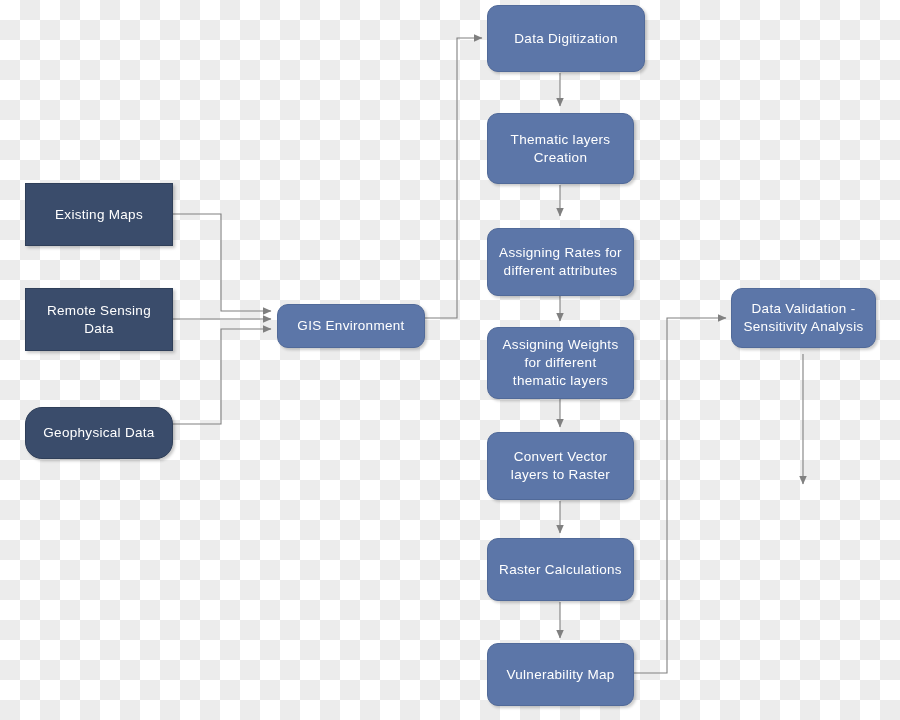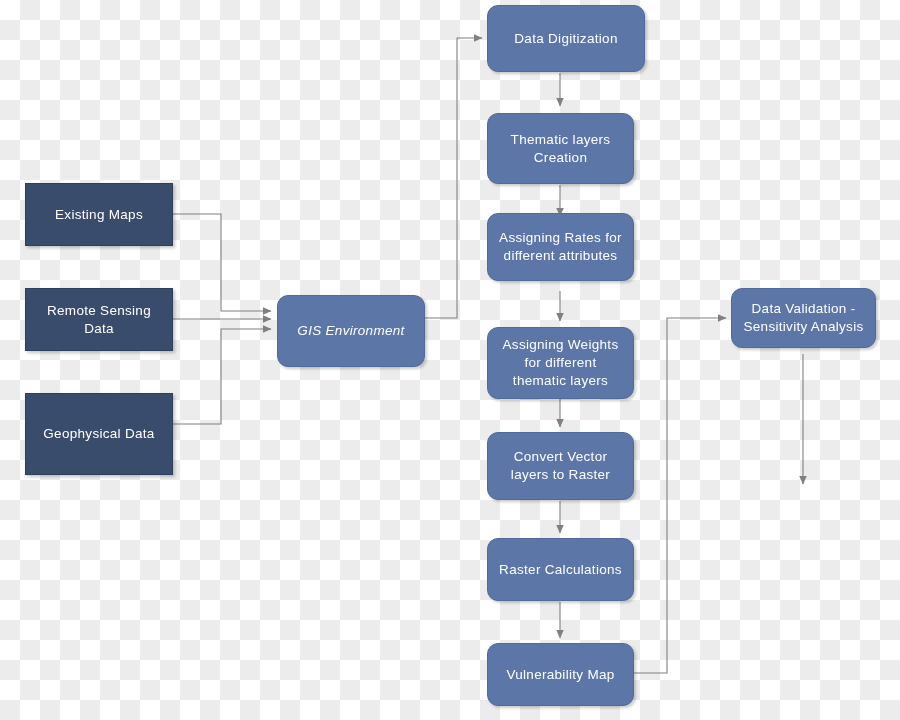--- a/index.html
+++ b/index.html
@@ -114,38 +114,38 @@
 
   <div class="node src" style="left:25px; top:183px; width:148px; height:63px;">
     <span>Existing Maps</span>
   </div>
 
   <div class="node src" style="left:25px; top:288px; width:148px; height:63px;">
     <span>Remote Sensing
 Data</span>
   </div>
 
-  <div class="node src" style="left:25px; top:393px; width:148px; height:82px;">
+  <div class="node src" style="left:25px; top:407px; width:148px; height:52px;border-radius:17px;">
     <span>Geophysical Data</span>
   </div>
 
-  <div class="node proc" style="left:277px; top:295px; width:148px; height:72px;font-style:italic;">
+  <div class="node proc" style="left:277px; top:304px; width:148px; height:44px;">
     <span>GIS Environment</span>
   </div>
 
   <div class="node proc" style="left:487px; top:5px; width:158px; height:67px;">
     <span>Data Digitization</span>
   </div>
 
   <div class="node proc" style="left:487px; top:113px; width:147px; height:71px;">
     <span>Thematic layers
 Creation</span>
   </div>
 
-  <div class="node proc" style="left:487px; top:213px; width:147px; height:68px;">
+  <div class="node proc" style="left:487px; top:228px; width:147px; height:68px;">
     <span>Assigning Rates for
 different attributes</span>
   </div>
 
   <div class="node proc" style="left:487px; top:327px; width:147px; height:72px;">
     <span>Assigning Weights
 for different
 thematic layers</span>
   </div>
 

